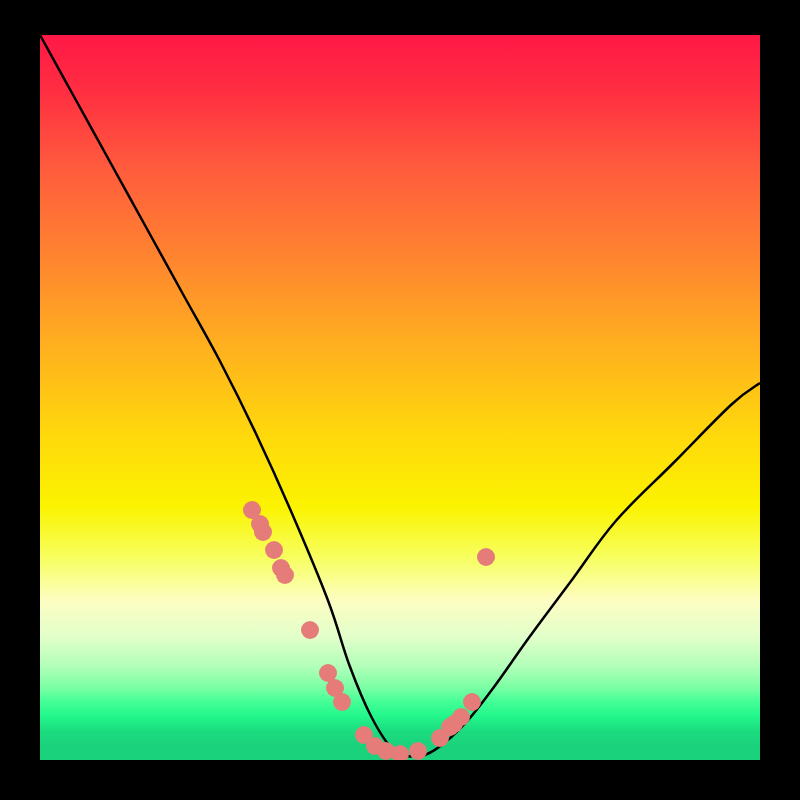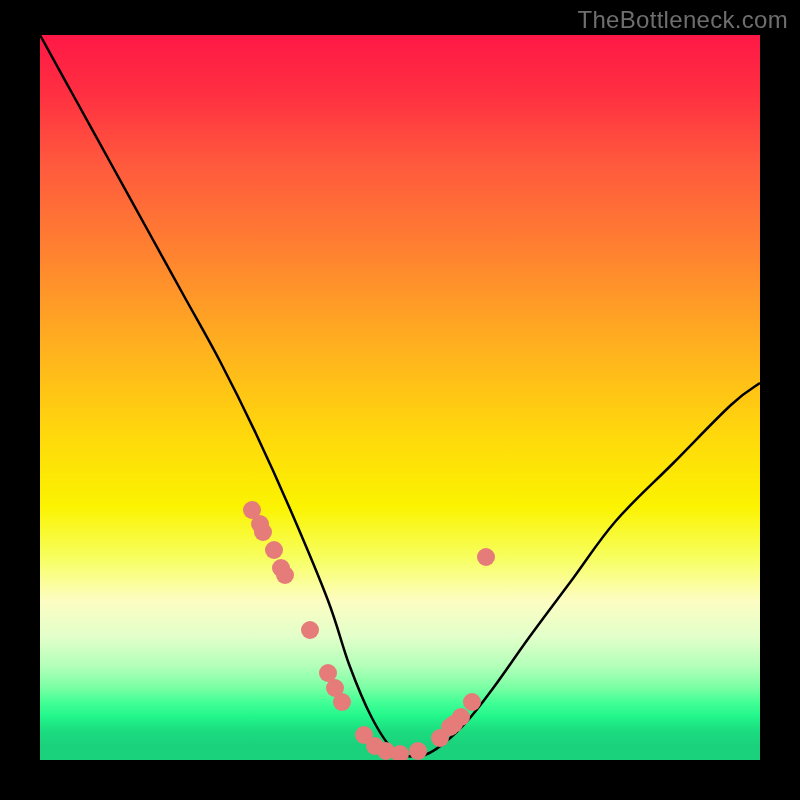--- a/index.html
+++ b/index.html
@@ -69,21 +69,20 @@
     margin-top: -9px;
     border-radius: 50%;
     background: #e57c79;
   }
 </style>
 </head>
 <body>
 
 <div class="outer">
 
-  <div class="watermark">TheBottleneck.com</div>
 
   <div class="plot">
     <div class="gradient"></div>
 
     <svg class="curve" viewBox="0 0 720 725" preserveAspectRatio="none">
       <path id="curve-path" fill="none" stroke="#000" stroke-width="2.5" d="M 0 0 C 6.4799999999999995 11.745, 23.04 41.760000000000005, 36 65.25 C 48.96 88.74, 59.04 107.01, 72 130.5 C 84.96 153.99, 95.04 172.26, 108 195.75 C 120.96 219.24, 131.04 237.51000000000002, 144 261 C 156.96 284.49, 167.04 301.4549999999999, 180 326.24999999999994 C 192.96 351.04499999999996, 203.04000000000002 371.34499999999997, 216 398.75 C 228.95999999999998 426.15500000000003, 239.03999999999996 448.485, 251.99999999999997 478.5 C 264.96 508.515, 277.632 538.095, 288 565.5 C 298.368 592.905, 301.824 609.87, 309.6 630.75 C 317.37600000000003 651.63, 323.424 666.4925, 331.2 681.5 C 338.976 696.5075, 345.024 706.9475, 352.8 714.125 C 360.576 721.3025, 366.624 721.375, 374.40000000000003 721.375 C 382.17600000000004 721.375, 386.92800000000005 719.9975, 396.00000000000006 714.125 C 405.07200000000006 708.2525, 414.43199999999996 699.8425, 424.79999999999995 688.75 C 435.16799999999995 677.6575, 441.93600000000004 668.16, 453.6 652.5 C 465.264 636.84, 475.34400000000005 621.325, 489.6 601.75 C 503.856 582.175, 517.2479999999999 564.63, 532.8 543.75 C 548.352 522.87, 557.856 506.63, 576 485.75 C 594.144 464.87, 612.864 448.63, 633.6 427.75 C 654.336 406.87, 675.6479999999999 384.105, 691.1999999999999 369.75 C 706.752 355.395, 714.816 351.915, 720 348"></path>
     </svg>
 
     <div id="dots">
         <div class="dot" style="left: 212.4px; top: 474.875px;"></div>

